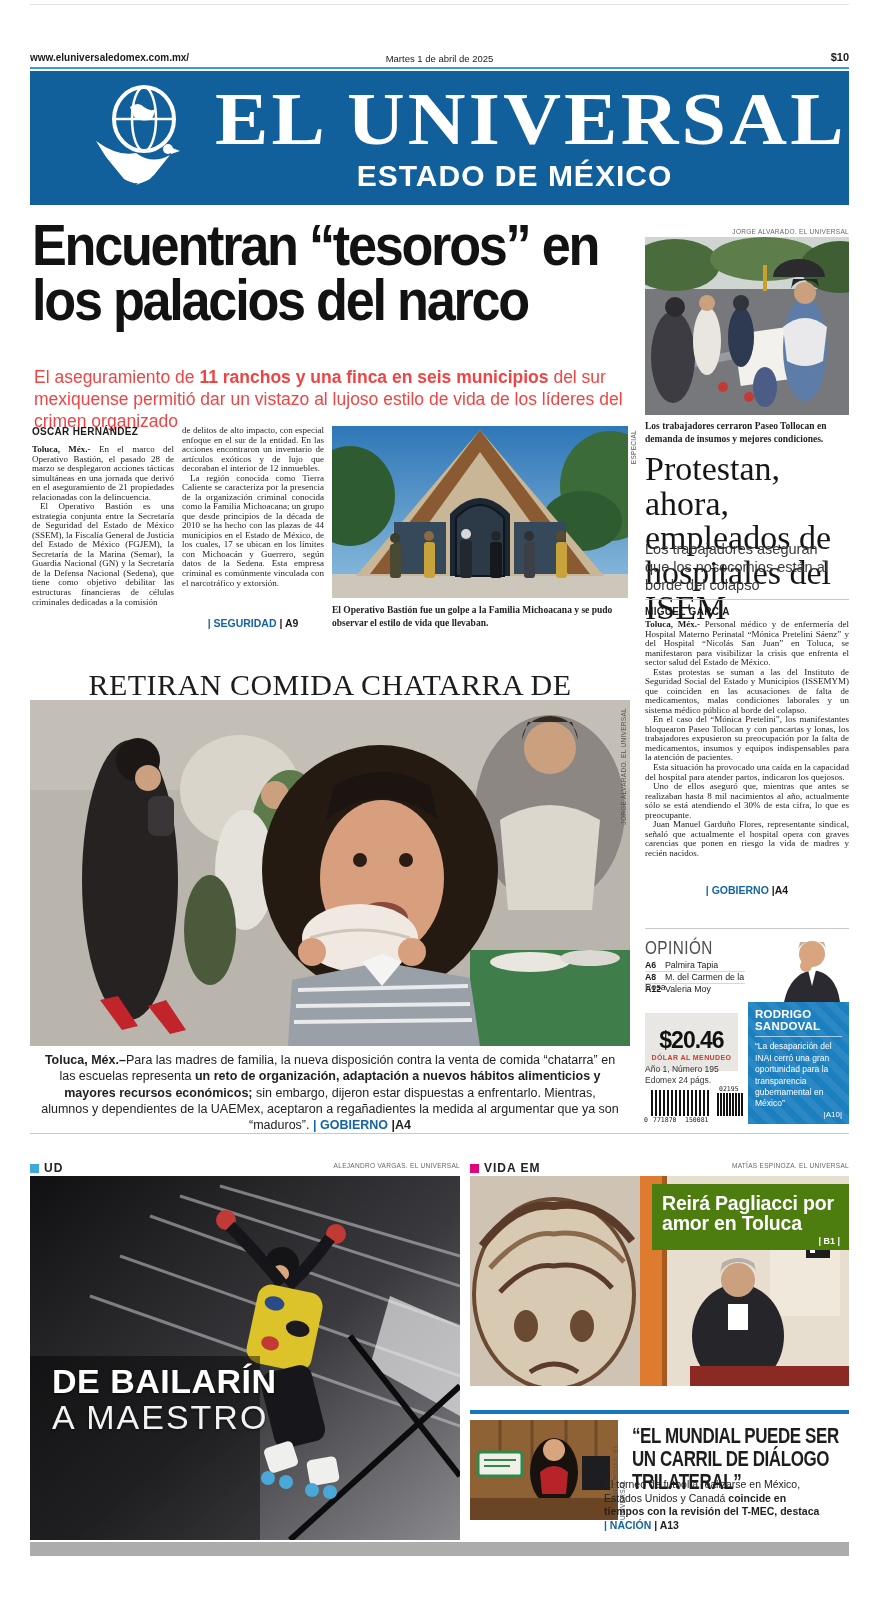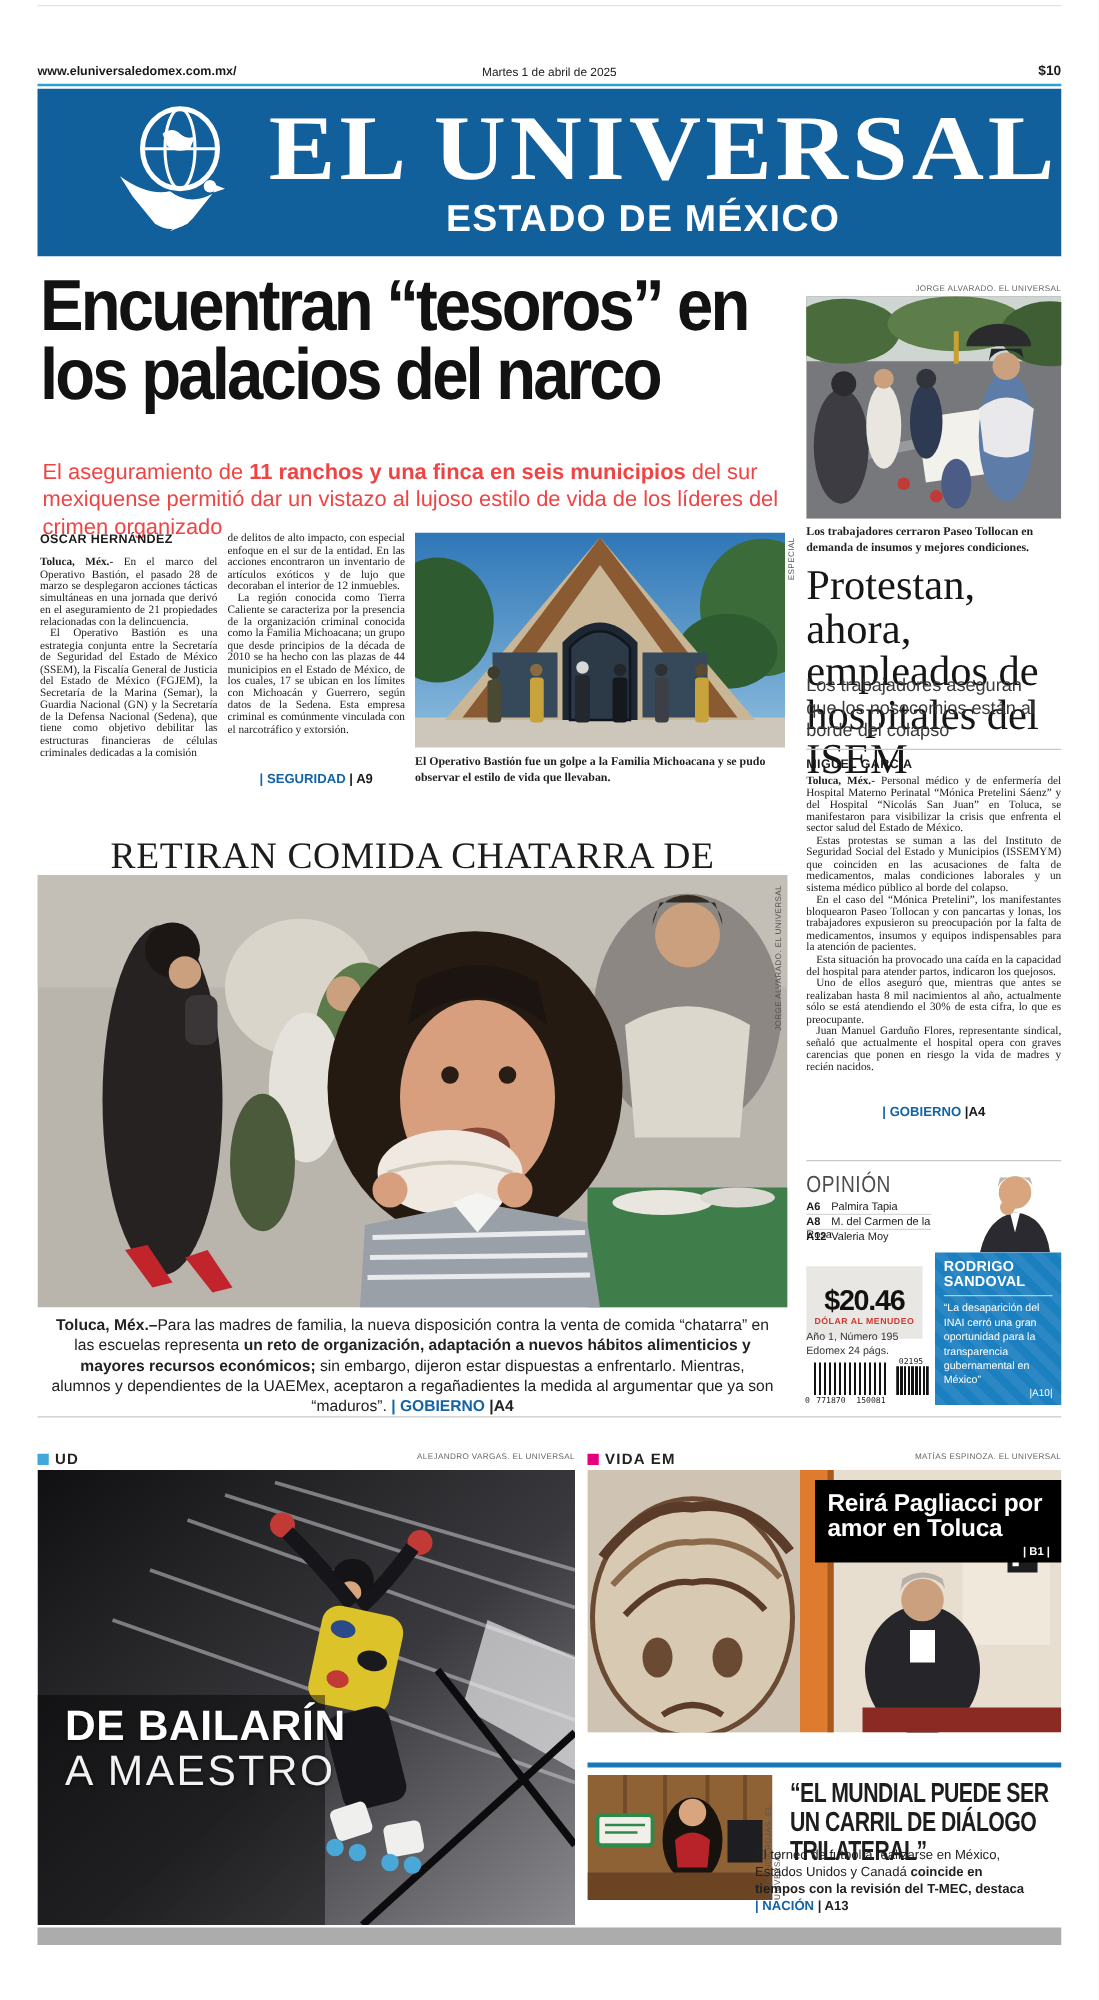--- a/index.html
+++ b/index.html
@@ -71,21 +71,21 @@
 
   
   .sec-label{font-size:12px;font-weight:800;letter-spacing:1px;color:#222;}
   .sq{display:inline-block;width:9px;height:9px;margin-right:5px;vertical-align:-1px;}
   .overlay-title1{font-size:34px;font-weight:800;color:#fff;letter-spacing:.5px;line-height:1;
      text-shadow:0 1px 3px rgba(0,0,0,.6);}
   .overlay-title2{font-size:34px;font-weight:300;color:#f2f2f2;letter-spacing:2px;line-height:1;
      text-shadow:0 1px 3px rgba(0,0,0,.6);}
   .overlay-body{font-size:12px;font-weight:bold;color:#fff;line-height:1.25;text-shadow:0 1px 2px rgba(0,0,0,.7);}
   .pipe{color:#6db1dc;}
-  .pinkbox{background:#000000;color:#fff;}
+  .pinkbox{background:#4d7c0f;color:#fff;}
   .pink-title{font-size:19.5px;font-weight:800;line-height:1.05;letter-spacing:-.2px;}
   .pink-page{font-size:9px;font-weight:bold;}
   .bluebar{background:#1777b8;}
   .mundial-headline{font-size:20px;font-weight:bold;line-height:1.05;letter-spacing:-.5px;color:#1d1d1d;
       transform:scale(.85,1.1);transform-origin:left top;width:258px;}
   .mundial-body{font-size:10.5px;line-height:1.3;color:#222;}
   .mundial-body b{font-weight:bold;}
   .mundial-body .sec{color:#1464a5;font-weight:bold;}
   .graybar{background:#acacac;}
 </style>

